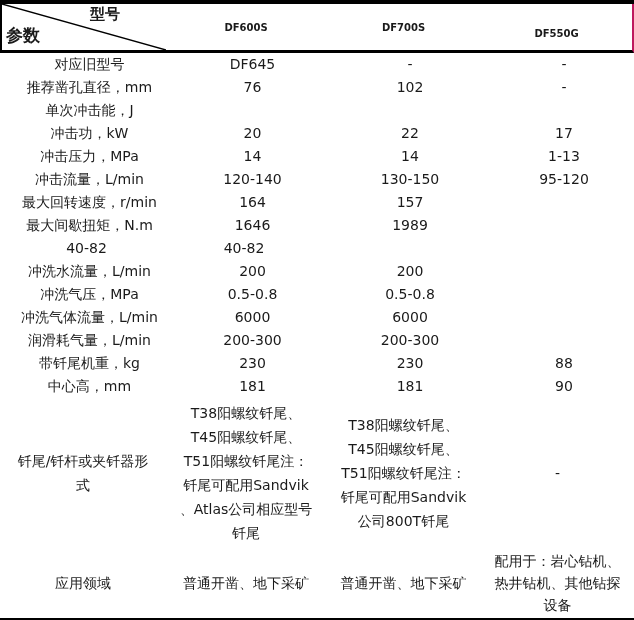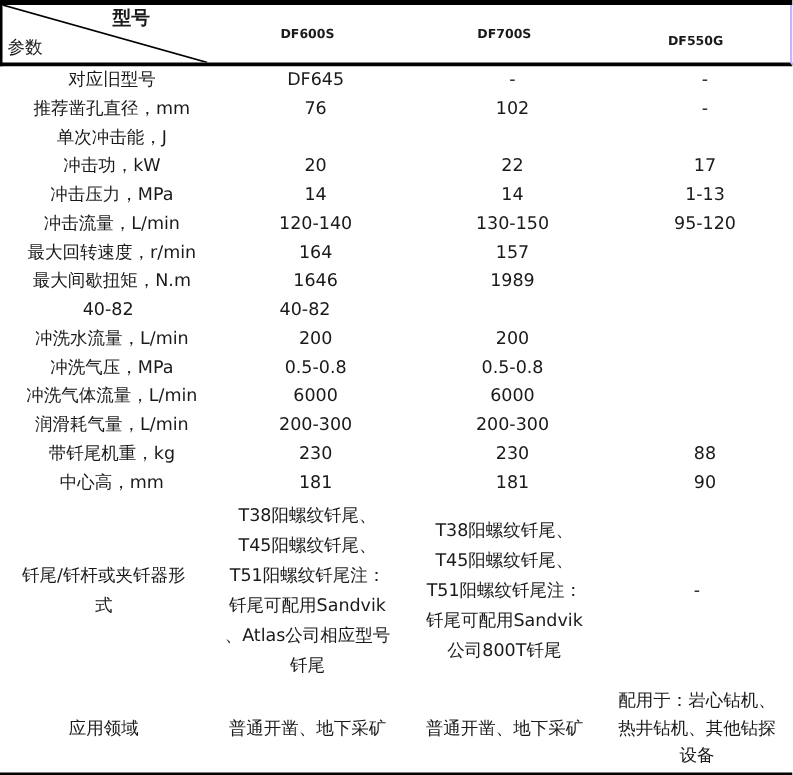--- a/index.html
+++ b/index.html
@@ -18,21 +18,21 @@
     border-top: 4px solid #000;
     border-bottom: 4px solid #000;
   }
   
   .thead {
     display: flex;
     height: 49px;
     box-sizing: border-box;
     border-bottom: 3px solid #000;
     border-left: 2px solid #000;
-    border-right: 2px solid #c4b5fd;
+    border-right: 2px solid #be185d;
   }
   .corner {
     width: 164px;
     position: relative;
     flex: none;
   }
   .corner svg {
     position: absolute;
     left: 0; top: 0;
     width: 100%; height: 100%;
@@ -43,22 +43,22 @@
     top: 1px;
     left: 88px;
     font-size: 15px;
     font-weight: bold;
     white-space: nowrap;
   }
   .corner .lbl-bottom {
     position: absolute;
     bottom: 3px;
     left: 4px;
-    font-size: 14px;
-    font-weight: normal;
+    font-size: 17px;
+    font-weight: bold;
     white-space: nowrap;
   }
   .mh {
     display: flex;
     align-items: center;
     justify-content: center;
     font-size: 10px;
     font-weight: bold;
     flex: none;
   }

